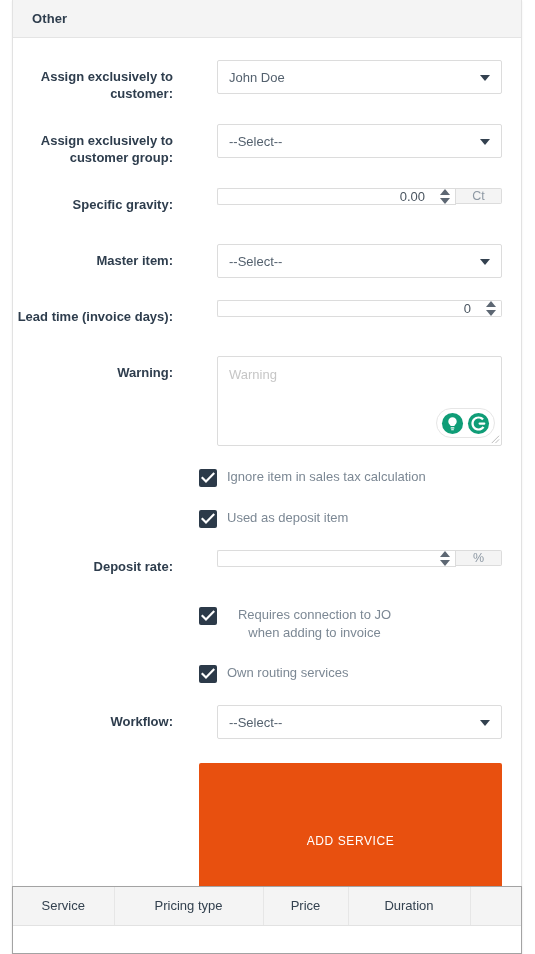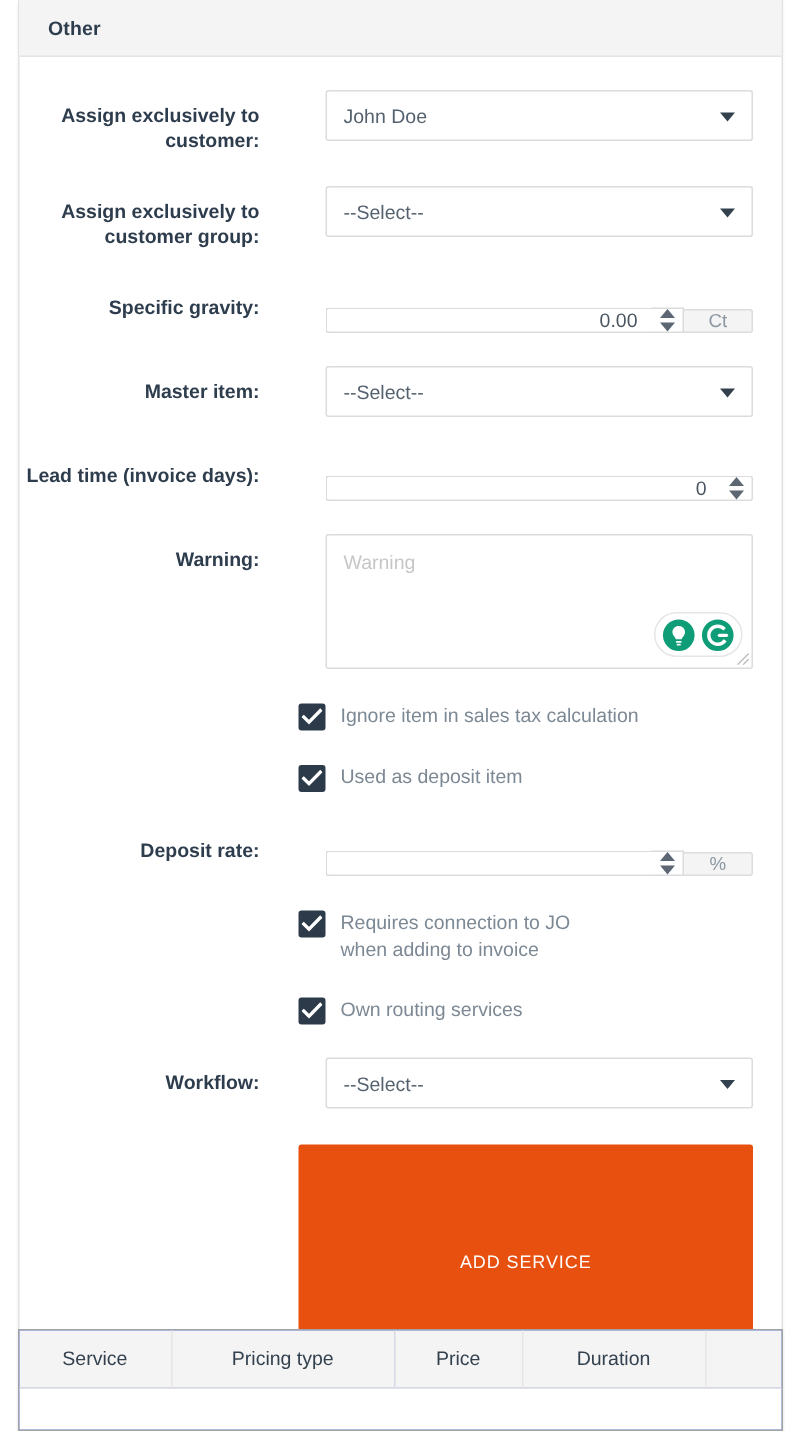--- a/index.html
+++ b/index.html
@@ -96,21 +96,21 @@
     width: 0; height: 0;
     border-left: 5px solid transparent;
     border-right: 5px solid transparent;
     border-top: 6px solid #33414f;
   }
   .select-value { white-space: nowrap; overflow: hidden; text-overflow: ellipsis; }
 
   
   .input-group {
     display: flex;
-    align-items: flex-end;
+    align-items: flex-start;
     height: 34px;
   }
   .num-field {
     flex: 1 1 auto;
     min-width: 0;
     border: 1px solid #dcdcdc;
     border-right: none;
     border-radius: 2px 0 0 2px;
     background: #ffffff;
     font-family: "Liberation Sans", sans-serif;
@@ -198,20 +198,21 @@
   }
   .gm-icon { width: 23px; height: 23px; display: block; }
 
   
   .check-row {
     display: flex;
     align-items: flex-start;
     margin-top: 22px;
     padding-left: 186px;
     padding-right: 19px;
+    text-align: center;
   }
   .checkbox {
     flex: 0 0 18px;
     width: 18px; height: 18px;
     background: #2c3a49;
     border-radius: 2px;
     position: relative;
     cursor: pointer;
     margin-top: 1px;
   }

